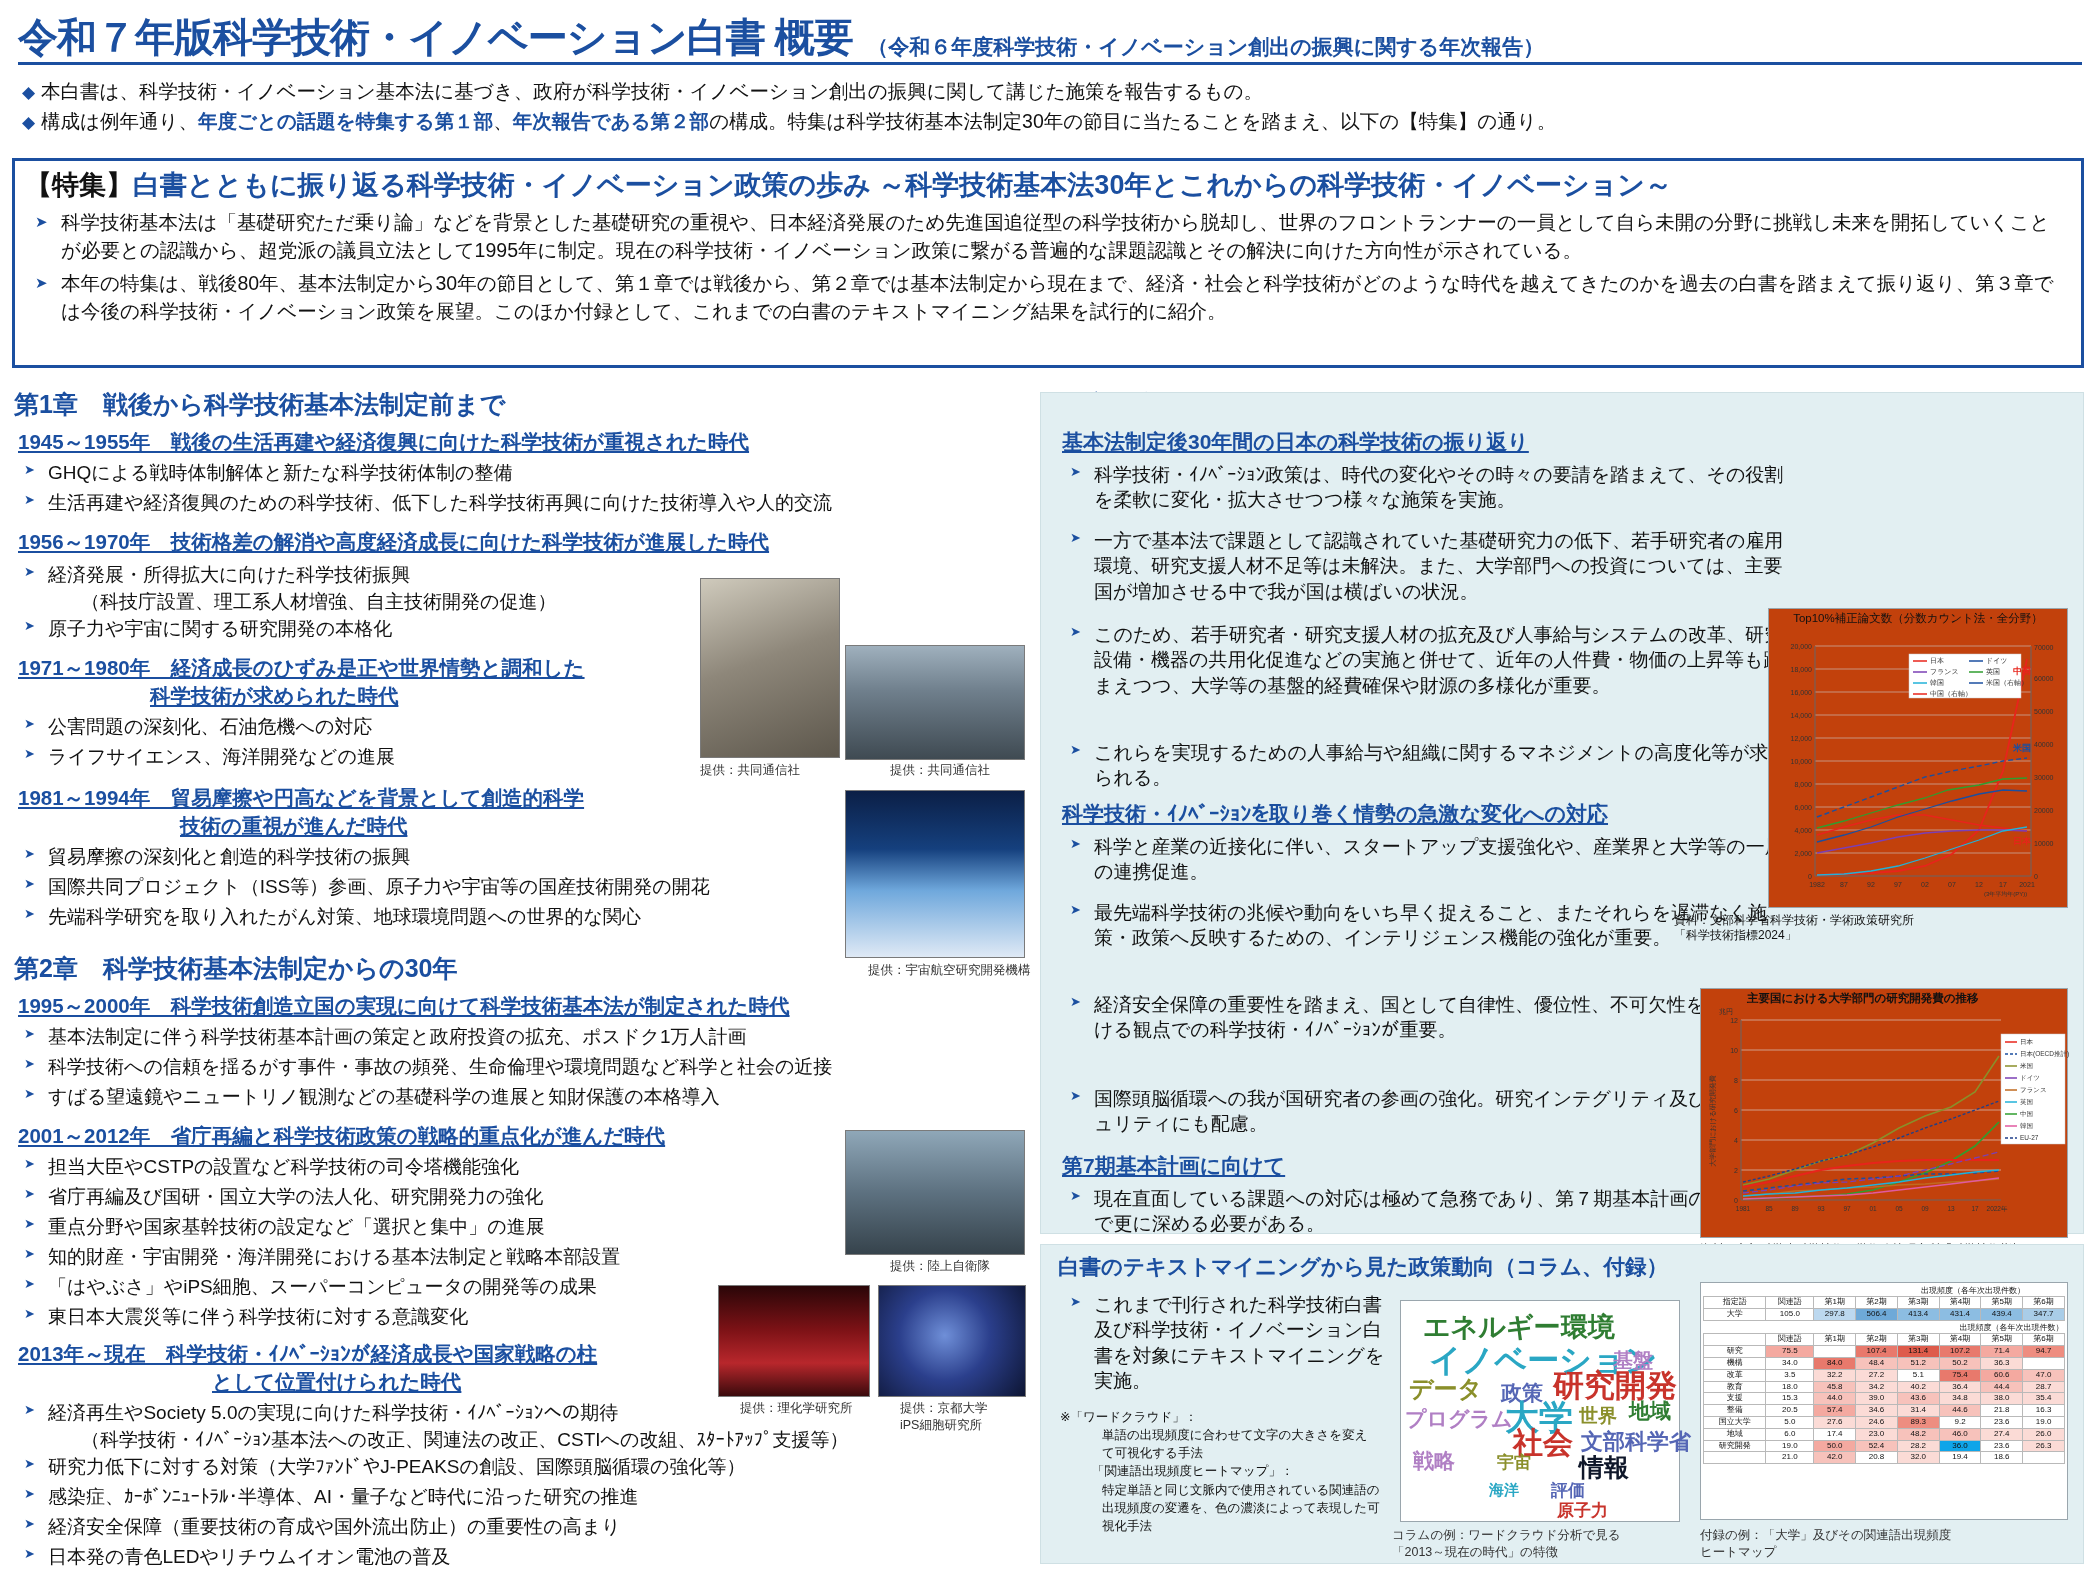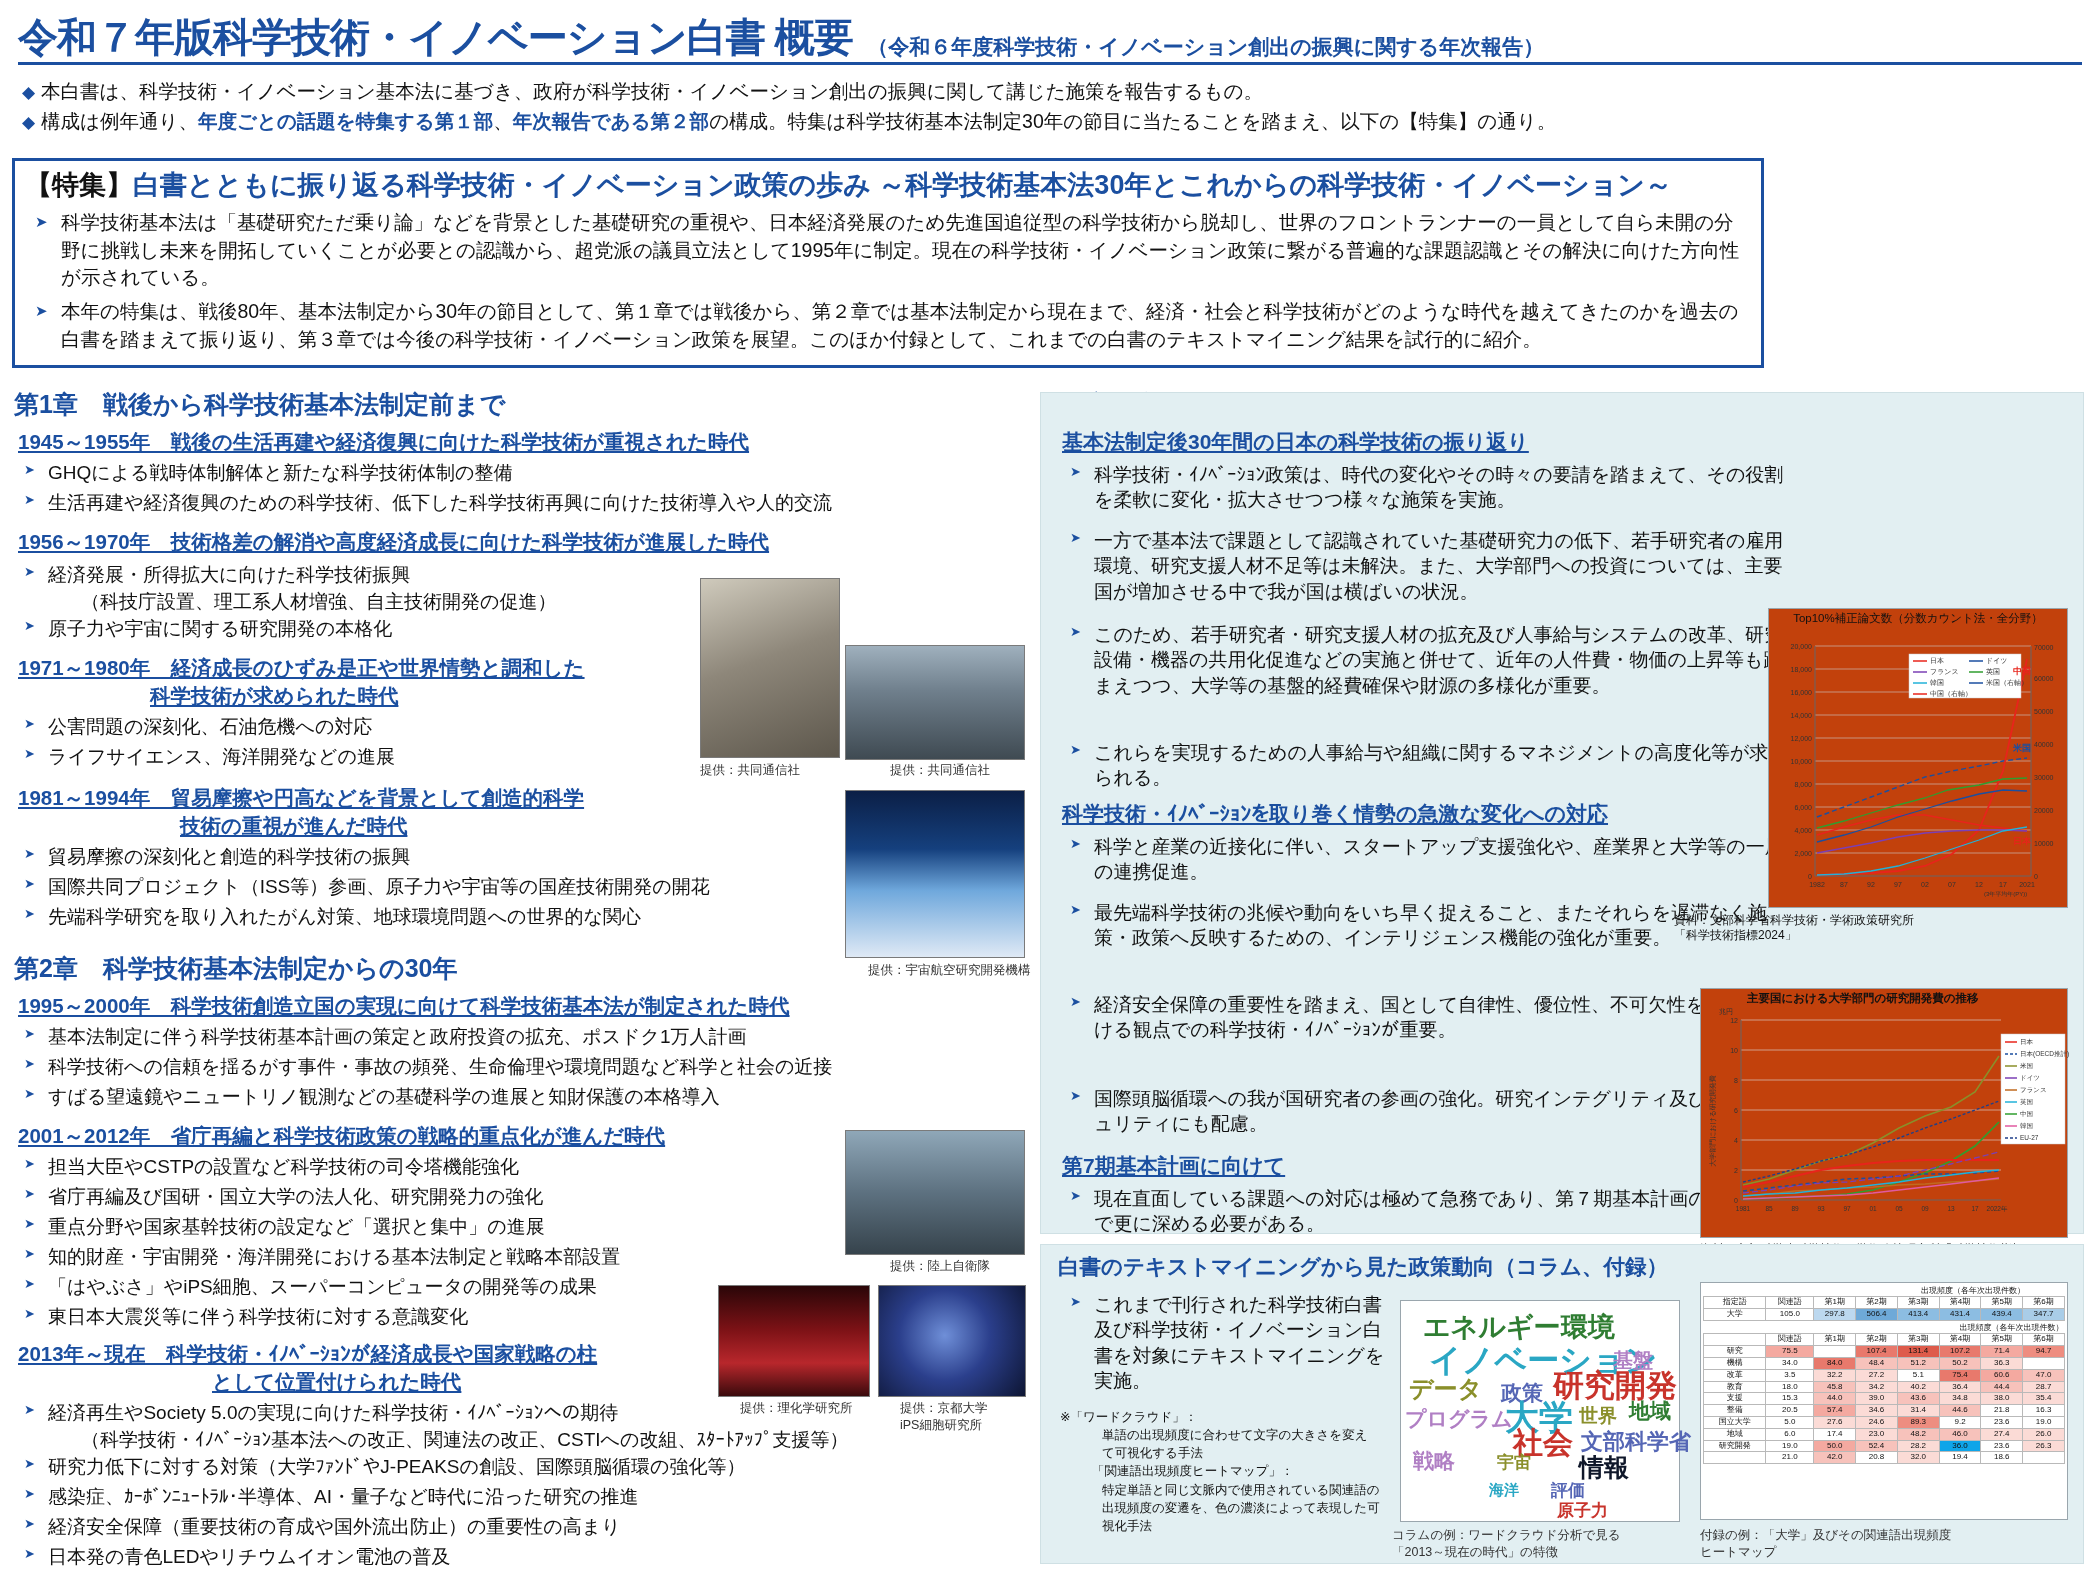--- a/index.html
+++ b/index.html
@@ -24,21 +24,21 @@
     vertical-align:bottom;padding-left:10px;padding-bottom:4px;
   }
   .hdr-rule{position:absolute;left:18px;top:62px;width:2064px;height:3px;background:#1b4fa0;}
 
   .bullet-line{position:absolute;font-size:19.5px;color:#111;white-space:nowrap;}
   .dia{color:#1b4fa0;font-size:17px;margin-right:6px;}
   .blue{color:#1b4fa0;font-weight:bold;}
 
   
   .feature{
-    position:absolute;left:12px;top:158px;width:1752px;height:210px;
+    position:absolute;left:12px;top:158px;width:2072px;height:210px;
     border:3px solid #1b4fa0;background:#ffffff;box-sizing:border-box;
   }
   .feature-title{
     font-size:27px;font-weight:bold;color:#1b4fa0;padding:6px 0 0 10px;white-space:nowrap;
   }
   .feature-title .brk{color:#111;}
   .feat-item{position:relative;font-size:19.5px;line-height:1.42;padding-left:34px;margin:6px 14px 0 12px;}
   .feat-item:before{
     content:"\27A4";position:absolute;left:8px;top:2px;color:#1b4fa0;font-size:15px;
   }

